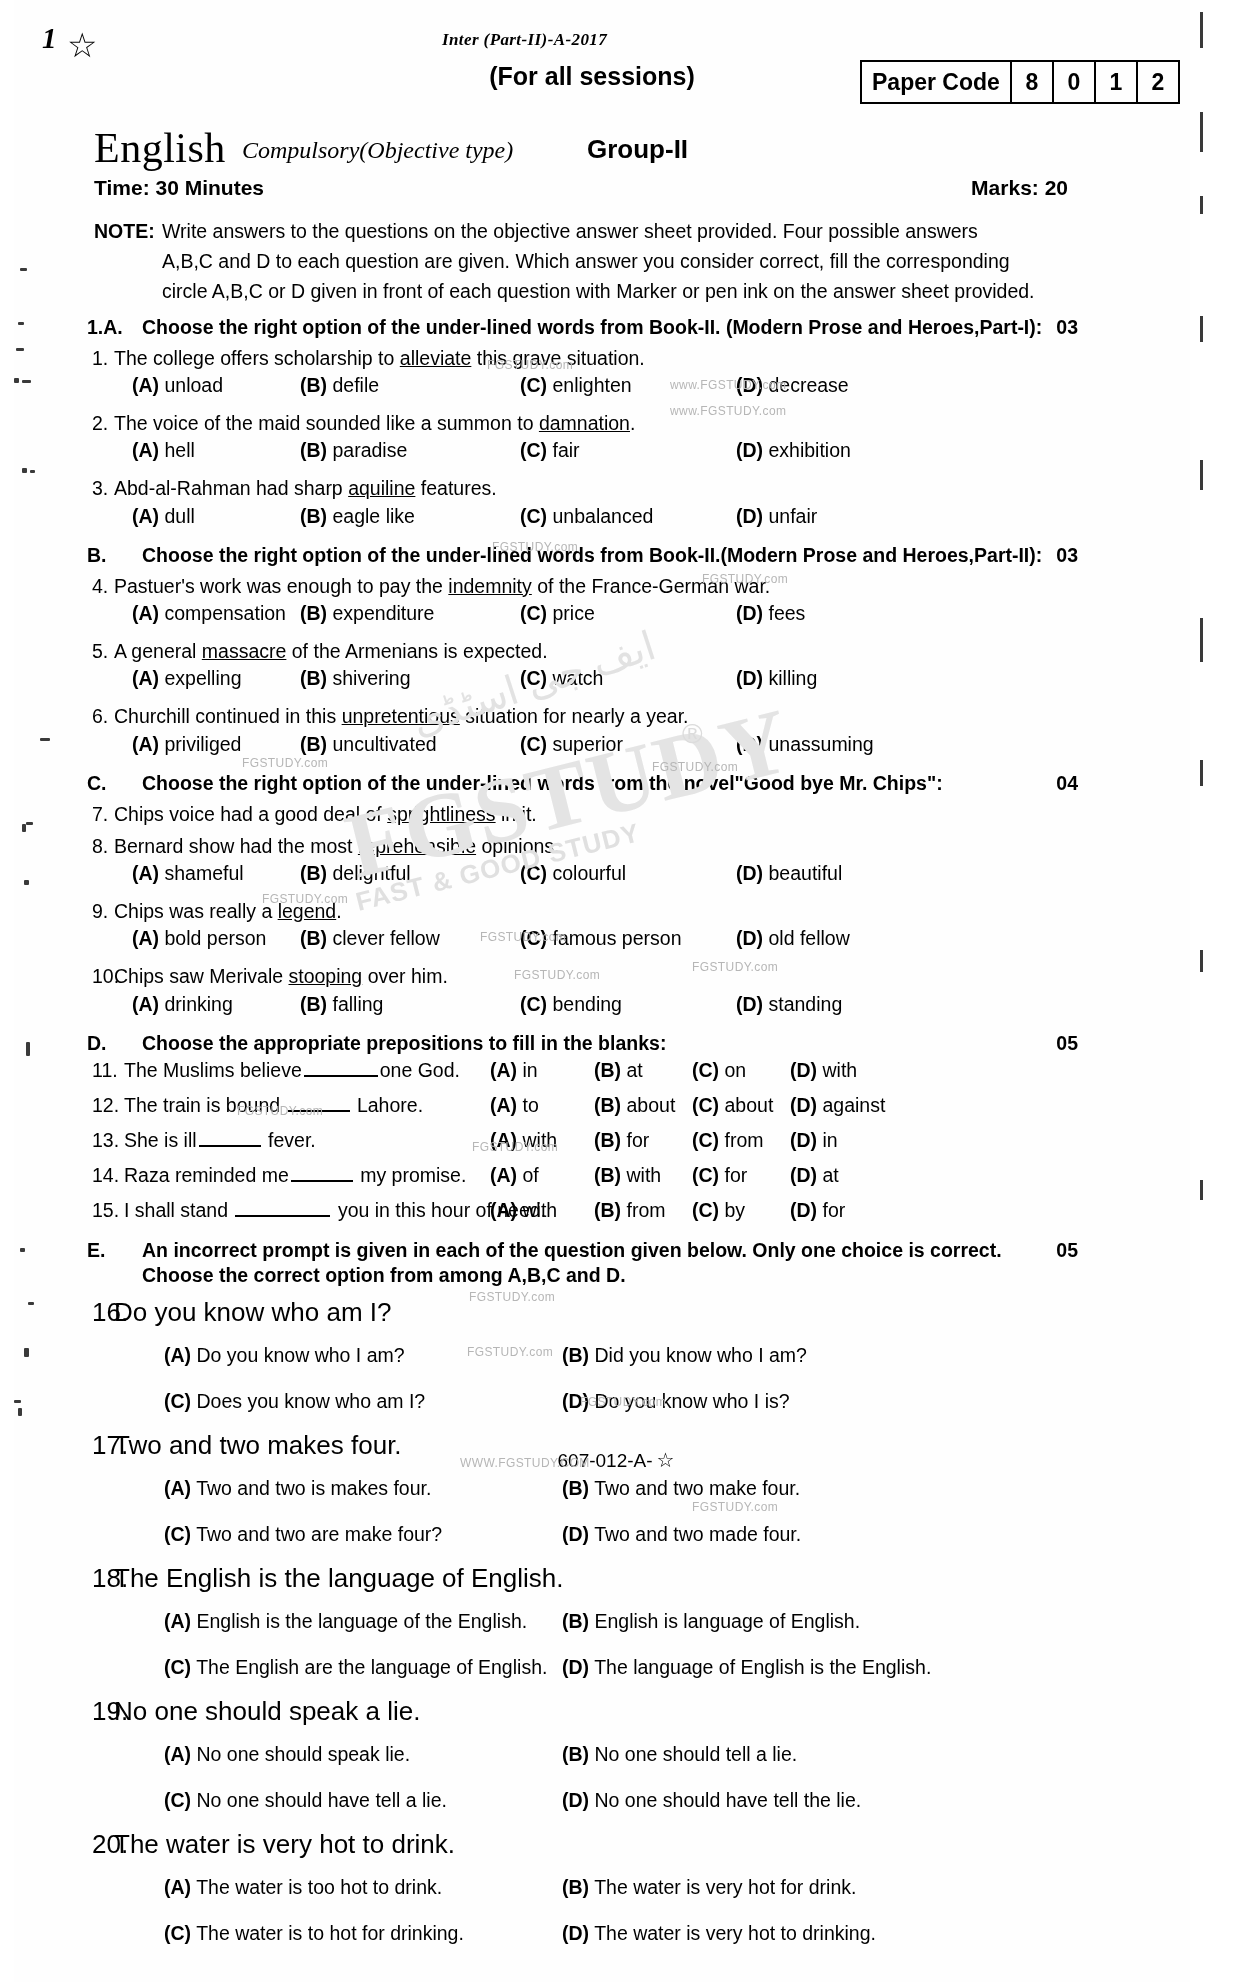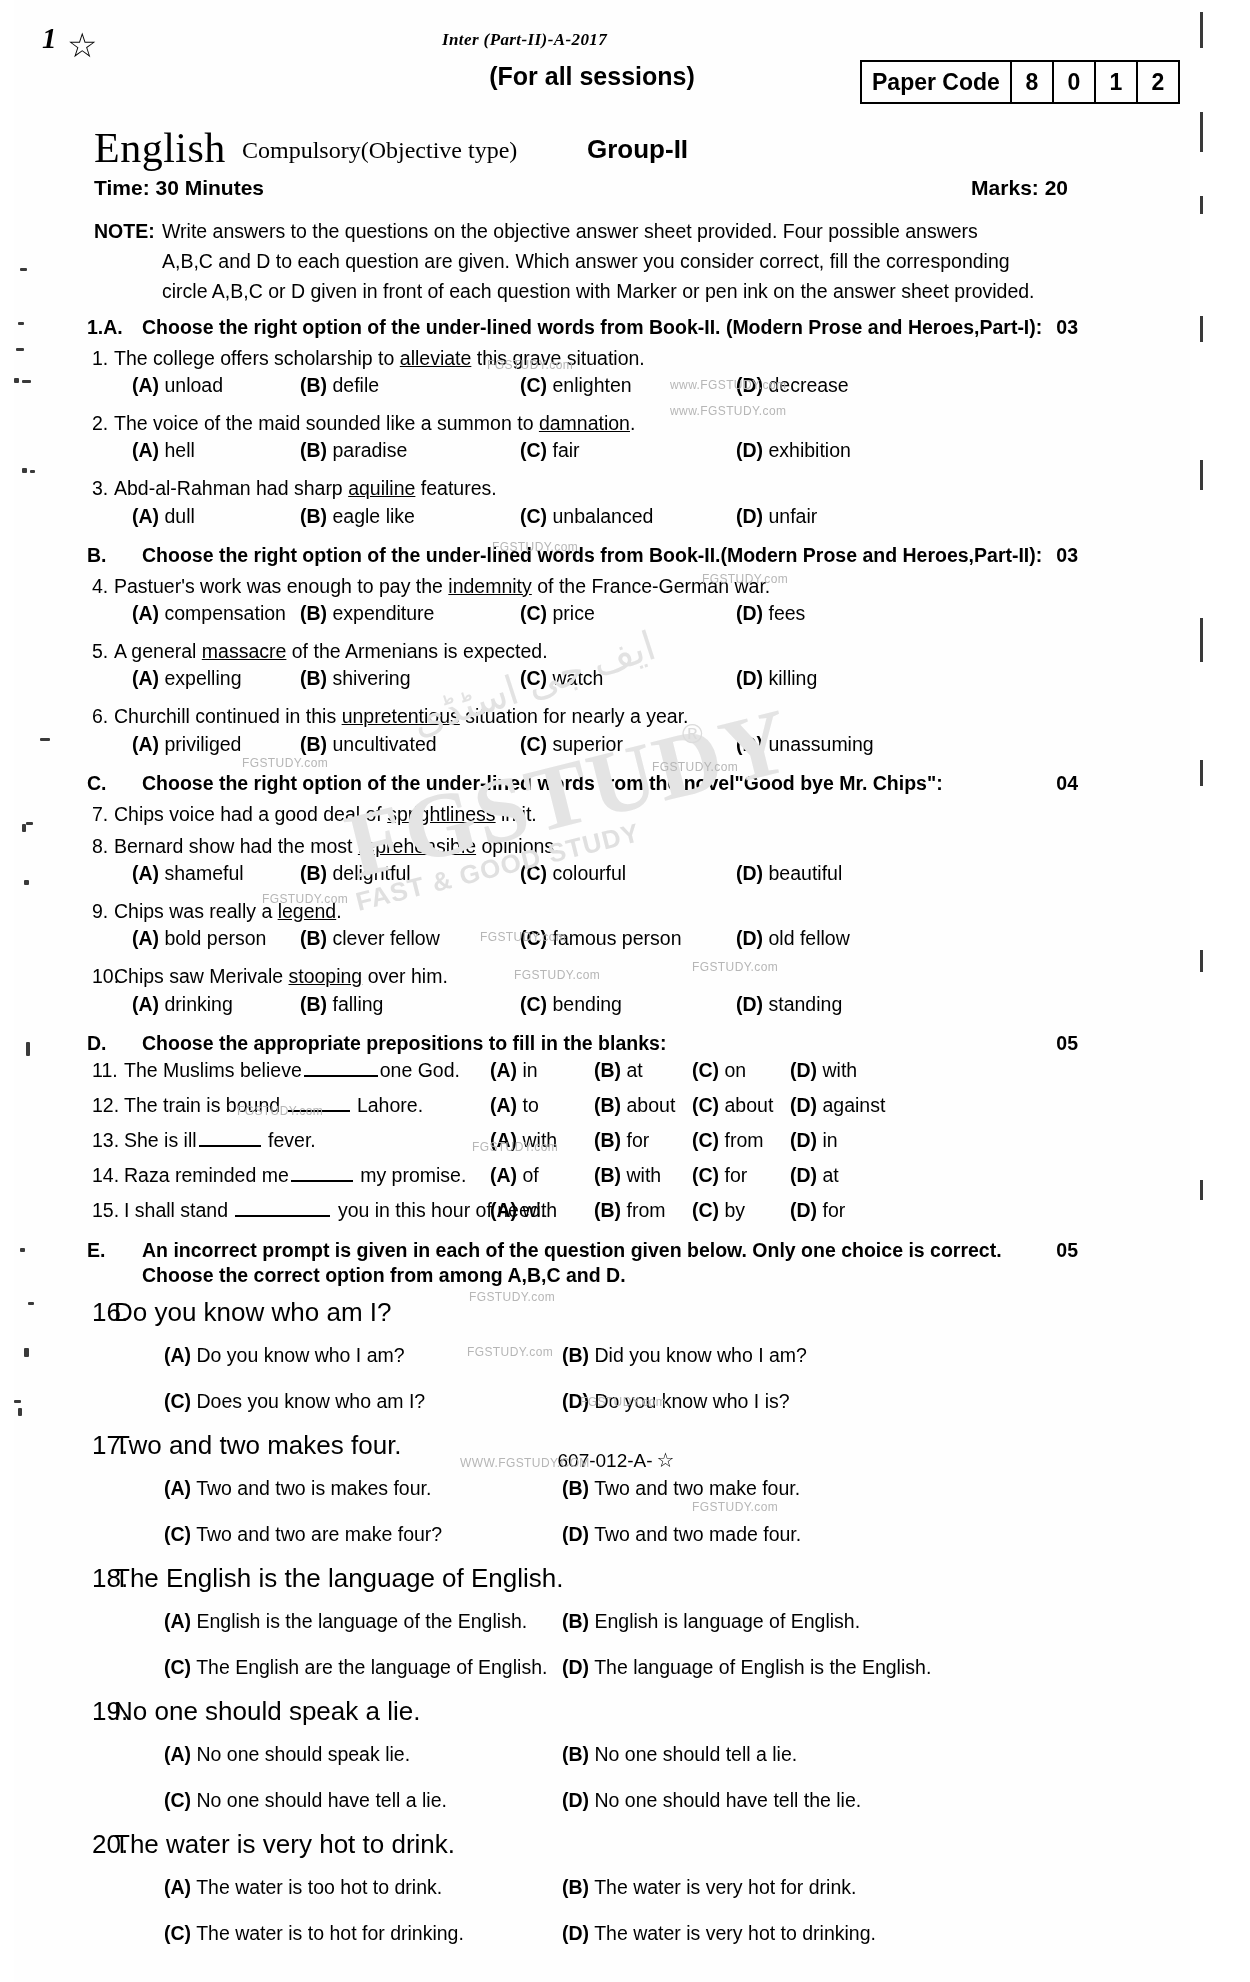--- a/index.html
+++ b/index.html
@@ -170,20 +170,21 @@
     font-family: "Liberation Serif", serif;
     font-size: 42px;
     font-weight: 400;
     letter-spacing: .5px;
   }
   .subject-sub {
     position: absolute;
     left: 200px; top: 13px;
     font-family: "Liberation Serif", serif;
     font-size: 24px;
+    font-style: italic;
   }
   .group-name {
     position: absolute;
     left: 545px; top: 10px;
     font-size: 26px;
     font-weight: 700;
   }
 
   .time-row {
     position: relative;

